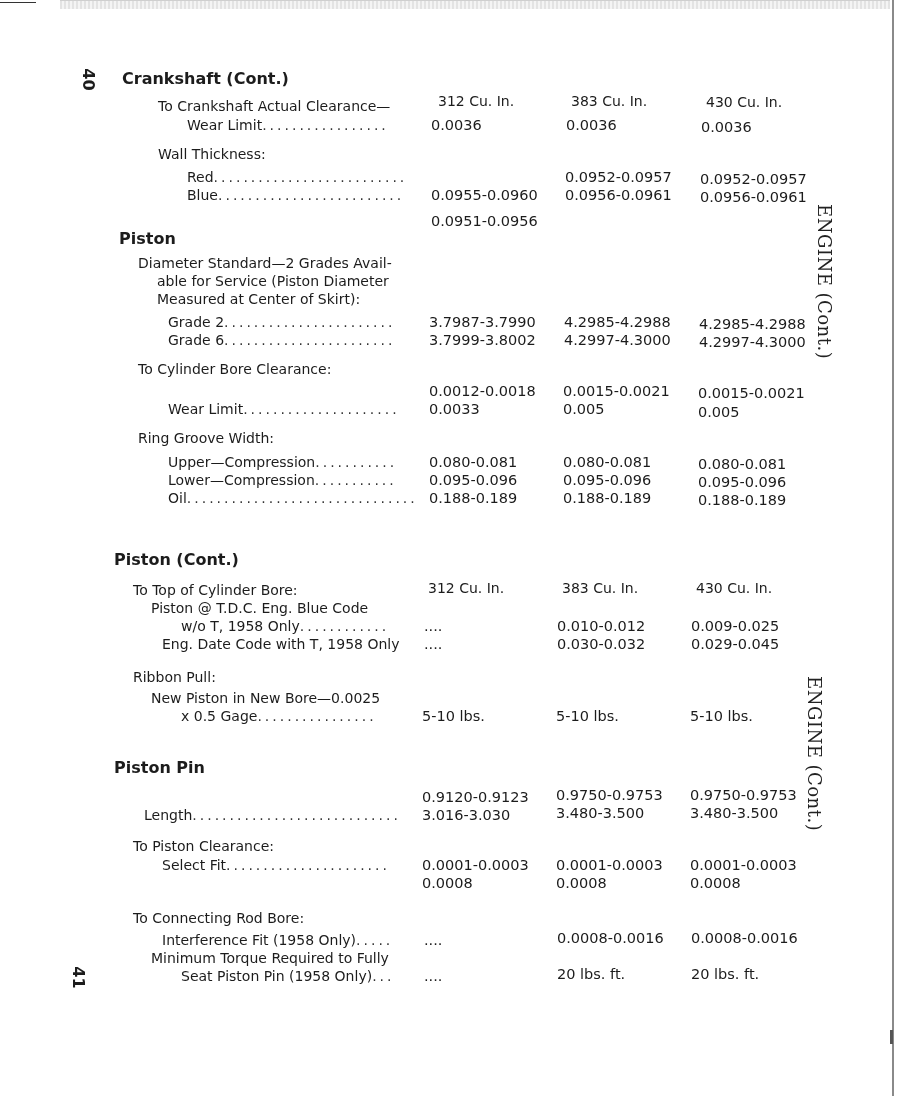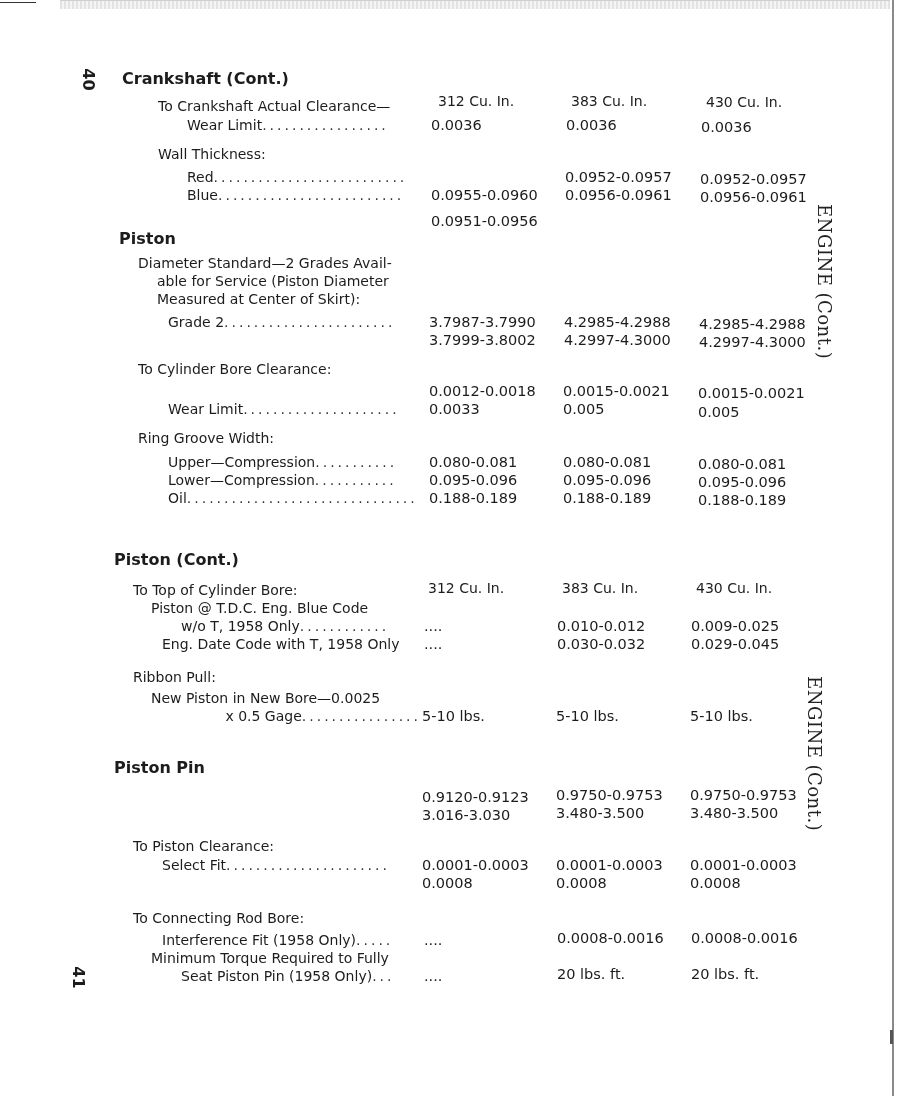--- a/index.html
+++ b/index.html
@@ -83,20 +83,21 @@
 <div class="txt" style="left:157px; top:273px;">able for Service (Piston Diameter</div>
 <div class="txt" style="left:157px; top:291px;">Measured at Center of Skirt):</div>
 
 <div class="row" style="top:314px;">
   <div class="lbl" style="left:157px; width:255px;"><span>Grade 2</span><span class="dots">.......................</span></div>
   <div class="v" style="left:418px;">3.7987-3.7990</div>
   <div class="v" style="left:553px;">4.2985-4.2988</div>
   <div class="v" style="left:688px; top:2px;">4.2985-4.2988</div>
 </div>
 <div class="row" style="top:332px;">
+  <div class="lbl" style="left:157px; width:255px;"><span>Grade 6</span><span class="dots">.......................</span></div>
   <div class="v" style="left:418px;">3.7999-3.8002</div>
   <div class="v" style="left:553px;">4.2997-4.3000</div>
   <div class="v" style="left:688px; top:2px;">4.2997-4.3000</div>
 </div>
 
 <div class="txt" style="left:138px; top:361px;">To Cylinder Bore Clearance:</div>
 
 <div class="row" style="top:383px;">
   <div class="v" style="left:418px;">0.0012-0.0018</div>
   <div class="v" style="left:552px;">0.0015-0.0021</div>
@@ -149,34 +150,35 @@
   <div class="lbl" style="left:151px; width:260px;"><span>Eng. Date Code with T, 1958 Only</span></div>
   <div class="v" style="left:413px;">....</div>
   <div class="v" style="left:546px;">0.030-0.032</div>
   <div class="v" style="left:680px;">0.029-0.045</div>
 </div>
 
 <div class="txt" style="left:133px; top:669px;">Ribbon Pull:</div>
 <div class="txt" style="left:151px; top:690px;">New Piston in New Bore—0.0025</div>
 
 <div class="row" style="top:708px;">
-  <div class="lbl" style="left:170px; width:240px;text-align:right;"><span>x 0.5 Gage</span><span class="dots">................</span></div>
+  <div class="lbl" style="left:170px; width:240px;"><span>x 0.5 Gage</span><span class="dots">................</span></div>
   <div class="v" style="left:411px;">5-10 lbs.</div>
   <div class="v" style="left:545px;">5-10 lbs.</div>
   <div class="v" style="left:679px;">5-10 lbs.</div>
 </div>
 
 <div class="sec-title" style="left:114px; top:758px;">Piston Pin</div>
 
 <div class="row" style="top:789px;">
   <div class="v" style="left:411px;">0.9120-0.9123</div>
   <div class="v" style="left:545px; top:-2px;">0.9750-0.9753</div>
   <div class="v" style="left:679px; top:-2px;">0.9750-0.9753</div>
 </div>
 <div class="row" style="top:807px;">
+  <div class="lbl" style="left:133px; width:277px;"><span>Length</span><span class="dots">............................</span></div>
   <div class="v" style="left:411px;">3.016-3.030</div>
   <div class="v" style="left:545px; top:-2px;">3.480-3.500</div>
   <div class="v" style="left:679px; top:-2px;">3.480-3.500</div>
 </div>
 
 <div class="txt" style="left:133px; top:838px;">To Piston Clearance:</div>
 
 <div class="row" style="top:857px;">
   <div class="lbl" style="left:151px; width:259px;"><span>Select Fit</span><span class="dots">......................</span></div>
   <div class="v" style="left:411px;">0.0001-0.0003</div>

